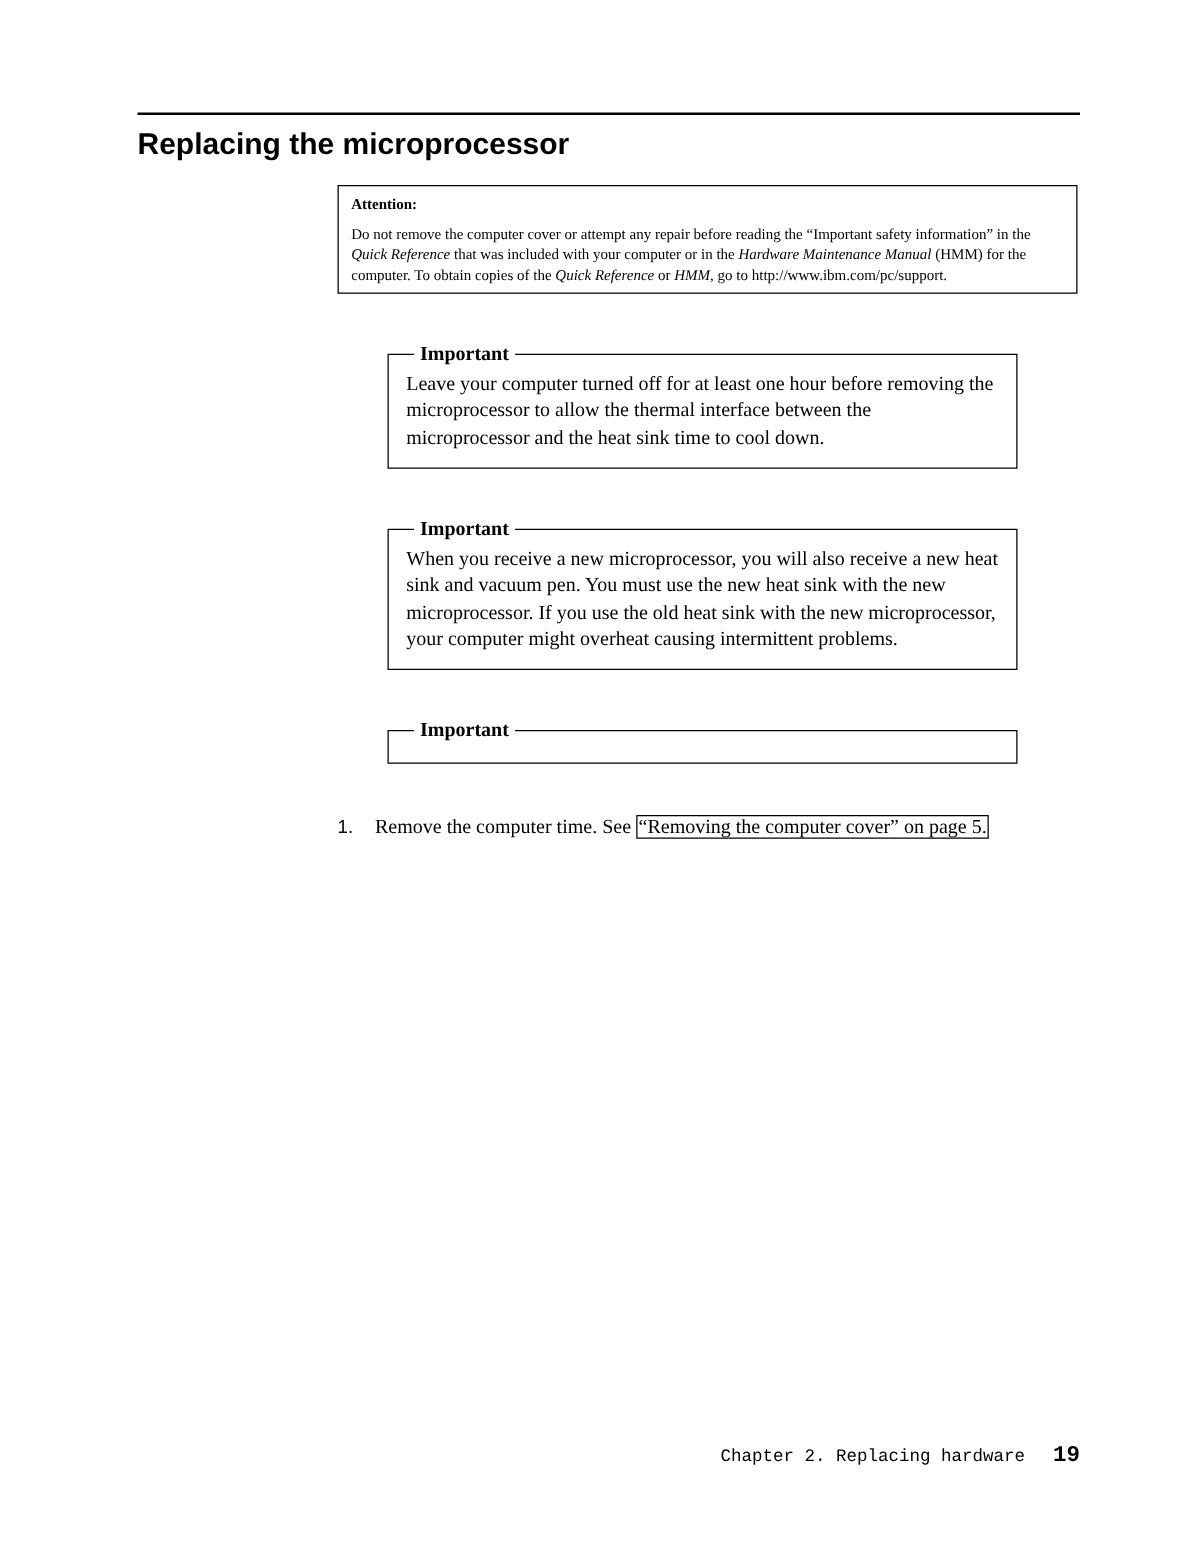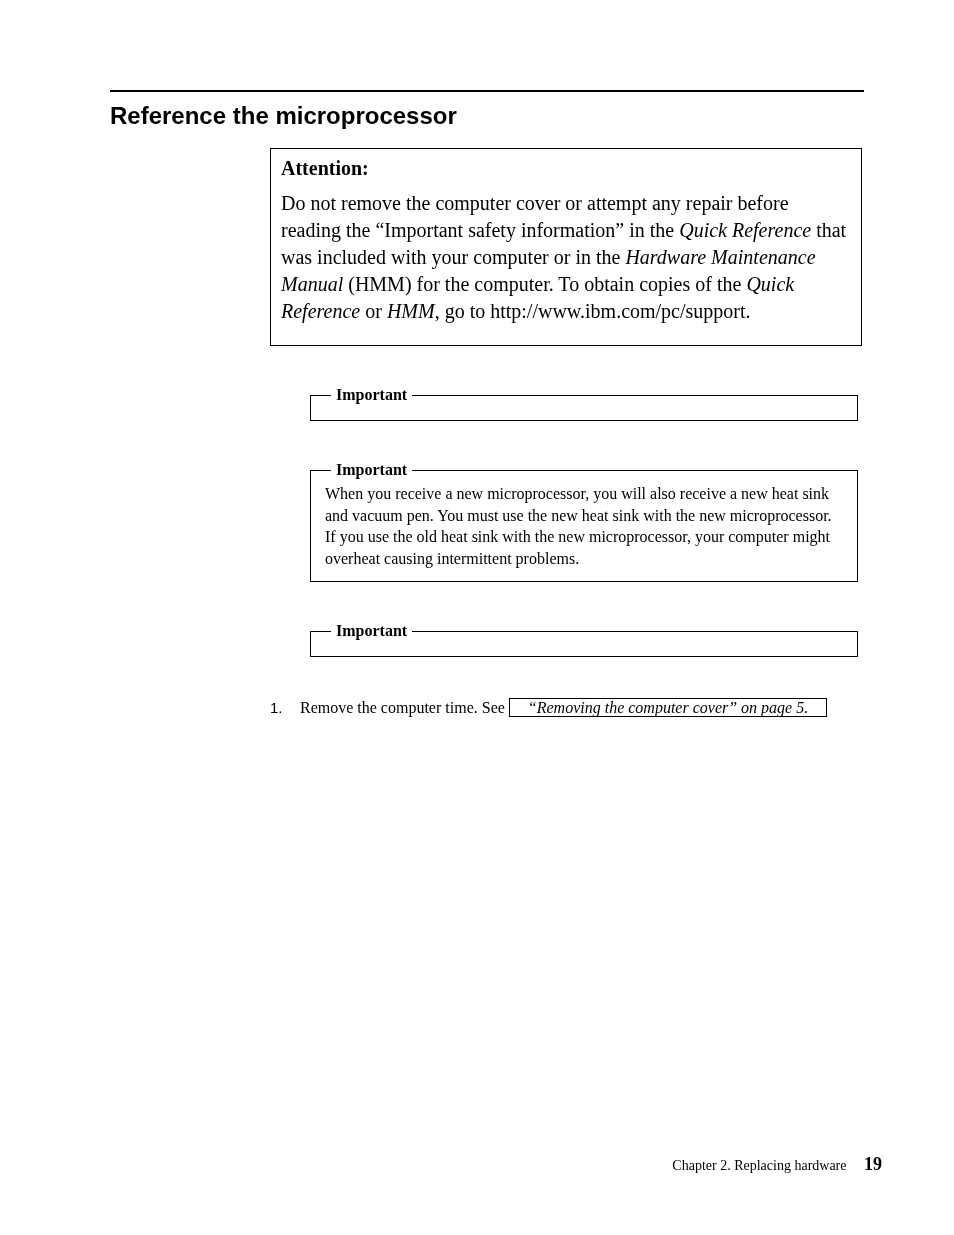--- a/index.html
+++ b/index.html
@@ -26,36 +26,36 @@
     font-weight: bold;
     font-size: 24px;
     margin: 0 0 18px 0;
   }
   .content-col {
     margin-left: 160px;
     width: 592px;
   }
   .attention-box {
     border: 1px solid #000;
-    padding: 6px 10px 20px 10px;
-    font-size: 20px;
+    padding: 6px 10px 6px 10px;
+    font-size: 12px;
     line-height: 1.35;
     margin-bottom: 40px;
   }
   .attention-box .att-label {
     font-weight: bold;
     display: block;
     margin-bottom: 8px;
   }
   .italic { font-style: italic; }
   fieldset.important-box {
     border: 1px solid #000;
     margin: 0 0 40px 40px;
     padding: 4px 14px 12px 14px;
-    width: 548px;
+    width: 504px;
     box-sizing: border-box;
   }
   fieldset.important-box legend {
     font-weight: bold;
     font-size: 16px;
     padding: 0 5px;
     margin-left: 6px;
   }
   fieldset.important-box .fs-body {
     font-size: 16px;
@@ -75,56 +75,57 @@
   }
   ol.steps > li .num {
     position: absolute;
     left: 0;
     top: 0;
     font-family: Arial, Helvetica, sans-serif;
     font-size: 15px;
   }
   .link-ref {
     border: 1px solid #000;
-    padding: 0 18px;
+    padding: 0 1px;
     display: inline;
-    font-style: italic;
   }
   .note-block {
     margin-top: 14px;
   }
   .note-label { font-weight: bold; }
   .footer {
     position: absolute;
     bottom: 60px;
-    right: 72px;
+    right: 90px;
     font-size: 14px;
+    font-family: Liberation Mono, monospace;
   }
   .footer .pagenum {
     font-weight: bold;
     font-size: 18px;
     margin-left: 14px;
   }
 </style>
 </head>
 <body>
 
 <div class="page">
   <div class="top-rule"></div>
-  <h2 class="section-title">Reference the microprocessor</h2>
+  <h2 class="section-title">Replacing the microprocessor</h2>
 
   <div class="content-col">
 
     <div class="attention-box">
       <span class="att-label">Attention:</span>
       <span>Do not remove the computer cover or attempt any repair before reading the “Important safety information” in the </span><span class="italic">Quick Reference</span><span> that was included with your computer or in the </span><span class="italic">Hardware Maintenance Manual</span><span> (HMM) for the computer. To obtain copies of the </span><span class="italic">Quick Reference</span><span> or </span><span class="italic">HMM</span><span>, go to http://www.ibm.com/pc/support.</span>
     </div>
 
     <fieldset class="important-box">
       <legend>Important</legend>
+      <div class="fs-body">Leave your computer turned off for at least one hour before removing the microprocessor to allow the thermal interface between the microprocessor and the heat sink time to cool down.</div>
     </fieldset>
 
     <fieldset class="important-box">
       <legend>Important</legend>
       <div class="fs-body">When you receive a new microprocessor, you will also receive a new heat sink and vacuum pen. You must use the new heat sink with the new microprocessor. If you use the old heat sink with the new microprocessor, your computer might overheat causing intermittent problems.</div>
     </fieldset>
 
     <fieldset class="important-box">
       <legend>Important</legend>
     </fieldset>

